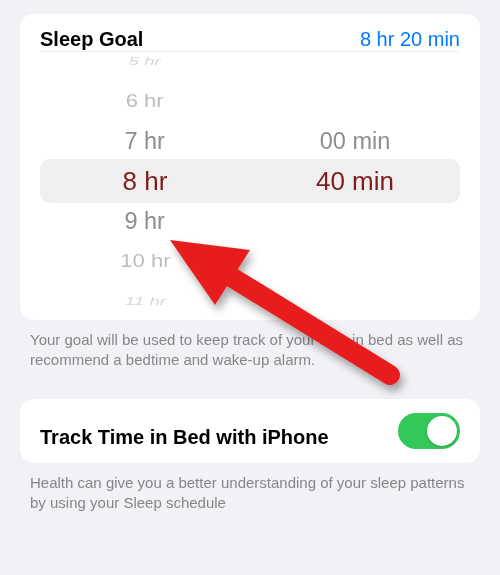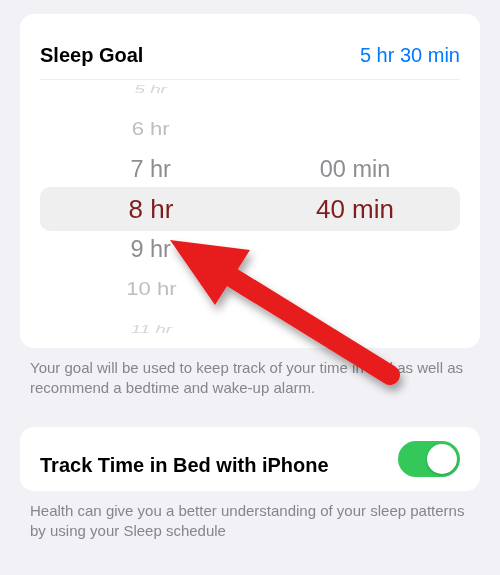--- a/index.html
+++ b/index.html
@@ -15,23 +15,21 @@
     background: #ffffff;
     border-radius: 14px;
     margin: 14px 20px 0 20px;
     padding: 14px 20px;
     position: relative;
   }
   .card-head {
     display: flex;
     justify-content: space-between;
     align-items: center;
-    padding-bottom: 12px;
     border-bottom: 1px solid #eee;
-    margin-top: 16px;
   }
   .card-title {
     font-size: 20px;
     font-weight: 600;
     color: #000;
   }
   .card-value {
     font-size: 20px;
     color: #007aff;
     font-weight: 400;
@@ -54,21 +52,21 @@
   }
   .wheel {
     position: absolute;
     top: 0; bottom: 0;
     display: flex;
     flex-direction: column;
     align-items: center;
     justify-content: center;
     z-index: 1;
   }
-  .wheel-hours { left: 6px; width: 50%; }
+  .wheel-hours { left: 0; width: 50%; }
   .wheel-mins  { right: 0; width: 50%; text-align: center; }
   .wheel div {
     height: 40px;
     line-height: 40px;
     font-size: 24px;
     color: #555;
     white-space: nowrap;
   }
   .wheel .far  { color: #d6d6d8; transform: scale(.78,.45); font-style: italic; }
   .wheel .near { color: #bdbdc0; transform: scale(.92,.80); }
@@ -116,21 +114,21 @@
     z-index: 50;
     pointer-events: none;
   }
 </style>
 </head>
 <body>
 
 <div class="card">
   <div class="card-head">
     <span class="card-title">Sleep Goal</span>
-    <span class="card-value">5 hr 30 min</span>
+    <span class="card-value">8 hr 20 min</span>
   </div>
 
   <div class="picker">
     <div class="picker-band"></div>
 
     <div class="wheel wheel-hours">
       <div class="far">5 hr</div>
       <div class="near">6 hr</div>
       <div class="mid">7 hr</div>
       <div class="sel">8 hr</div>

